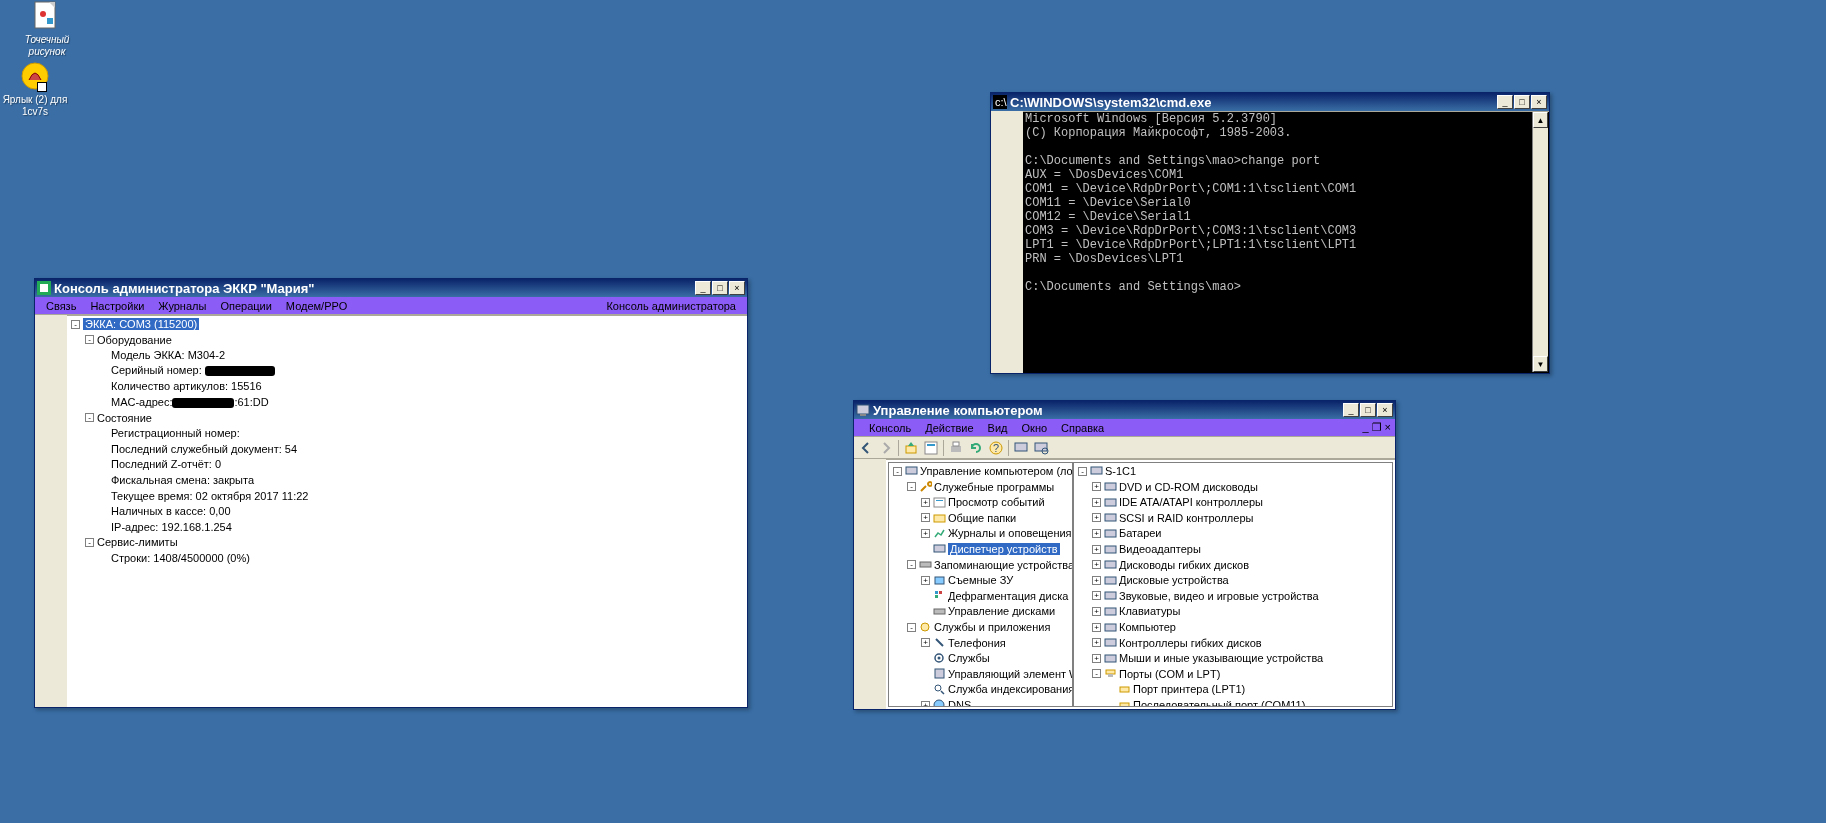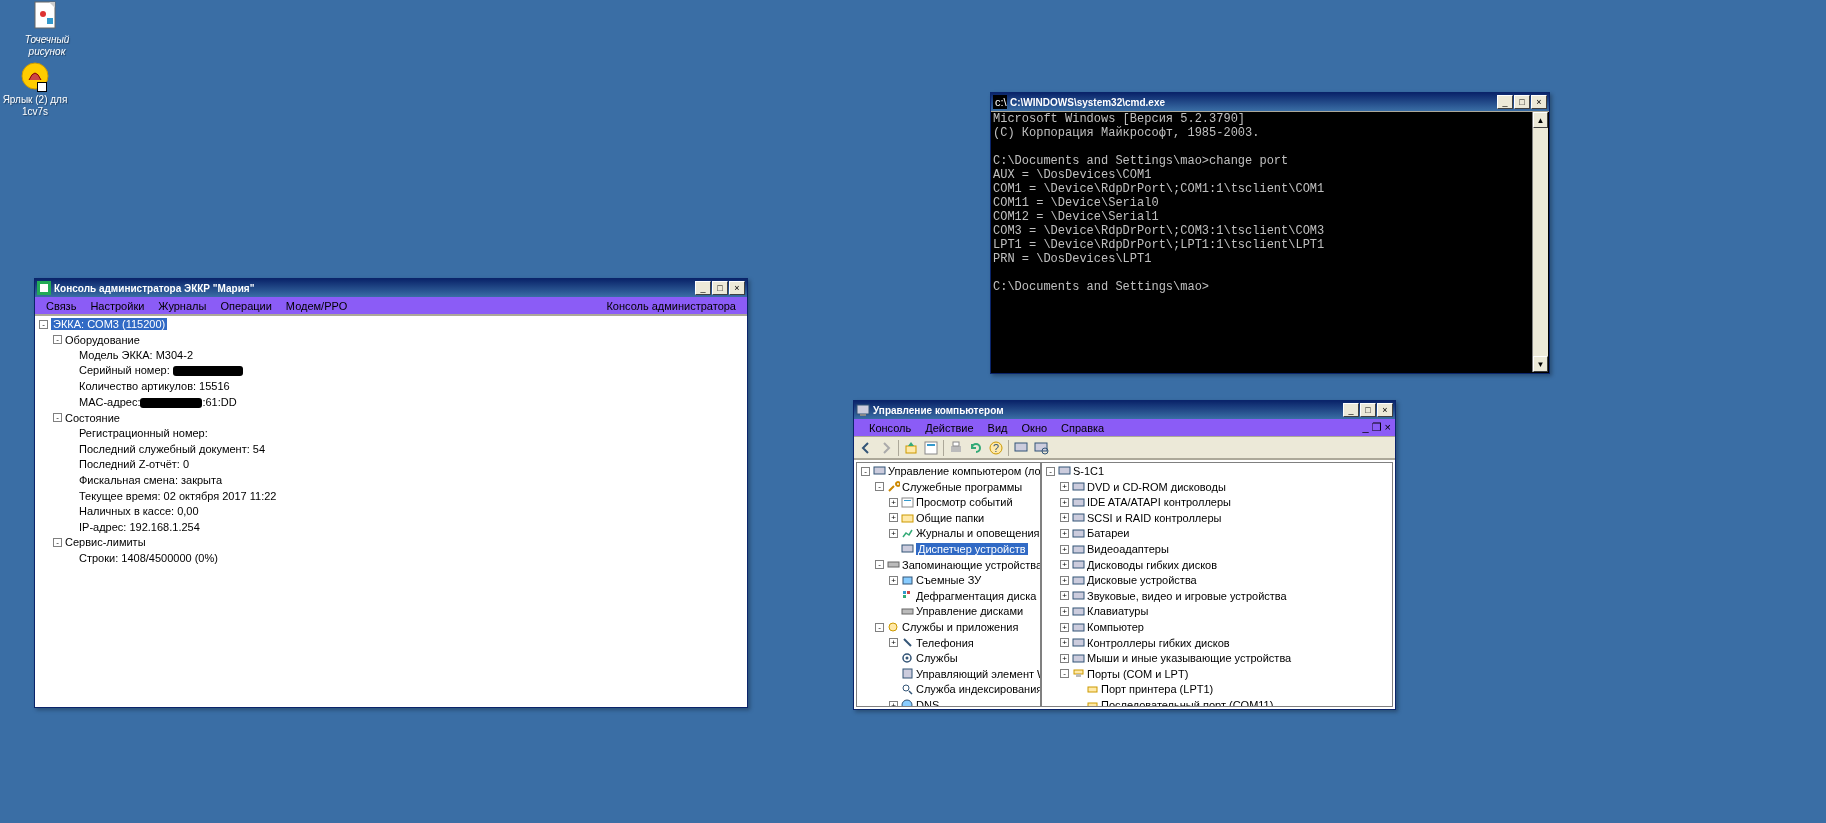--- a/index.html
+++ b/index.html
@@ -7,29 +7,29 @@
 
 
 .desktop-icon { position:absolute; width:70px; text-align:center; color:#fff; cursor:pointer; }
 .desktop-icon .di-img { width:32px; height:32px; margin:0 auto 2px; }
 .desktop-icon .di-label { font-size:10px; line-height:12px; text-shadow:1px 1px 1px rgba(0,0,0,.4); }
 
 
 .win { position:absolute; background:#ece9d8; border:1px solid #0a246a; box-shadow:2px 2px 4px rgba(0,0,0,.3); display:flex; flex-direction:column; }
 .titlebar { height:18px; background:linear-gradient(#0a246a,#3a6ea5); color:#fff; display:flex; align-items:center; padding:0 2px; }
 .titlebar .tb-icon { width:14px; height:14px; margin-right:3px; flex:0 0 auto; }
-.titlebar .tb-title { flex:1; font-size:10px; font-weight:bold; white-space:nowrap; overflow:hidden; }
+.titlebar .tb-title { flex:1; font-size:13px; font-weight:bold; white-space:nowrap; overflow:hidden; }
 .titlebar .tb-btns { display:flex; gap:1px; }
 .titlebar .tb-btn { width:16px; height:14px; background:#ece9d8; border:1px solid #fff; border-right-color:#404040; border-bottom-color:#404040; font-size:9px; line-height:12px; text-align:center; color:#000; cursor:pointer; }
 .menubar { height:18px; background:#8b5cf6; display:flex; align-items:center; padding:0 4px; gap:0; border-bottom:1px solid #aca899; }
 .menubar .mi { padding:2px 7px; cursor:pointer; }
 .menubar .spacer { flex:1; }
 .toolbar { height:22px; background:#ece9d8; border-bottom:1px solid #aca899; display:flex; align-items:center; padding:0 4px; gap:4px; }
 .tbicon { width:16px; height:16px; display:inline-block; cursor:pointer; }
-.content { flex:1; background:#fff; overflow:auto; border-top:1px solid #aca899; }
+.content { flex:1; background:#fff; overflow:auto; border-top:1px solid #aca899;margin-left:32px; }
 
 
 .tree { padding:0 2px; font-size:11px; color:#000; }
 .tree ul { list-style:none; margin-left:14px; }
 .tree li { line-height:15px; white-space:nowrap; }
 .tree .toggle { display:inline-block; width:9px; height:9px; border:1px solid #808080; background:#fff; font-size:8px; line-height:7px; text-align:center; margin-right:3px; vertical-align:middle; cursor:pointer; }
 .tree .toggle.leaf { border:none; background:none; }
 .tree .sel { background:#316ac5; color:#fff; padding:0 2px; }
 .tree .nodelabel { vertical-align:middle; }
 .tree .nic { width:13px; height:13px; display:inline-block; vertical-align:middle; margin-right:2px; }

